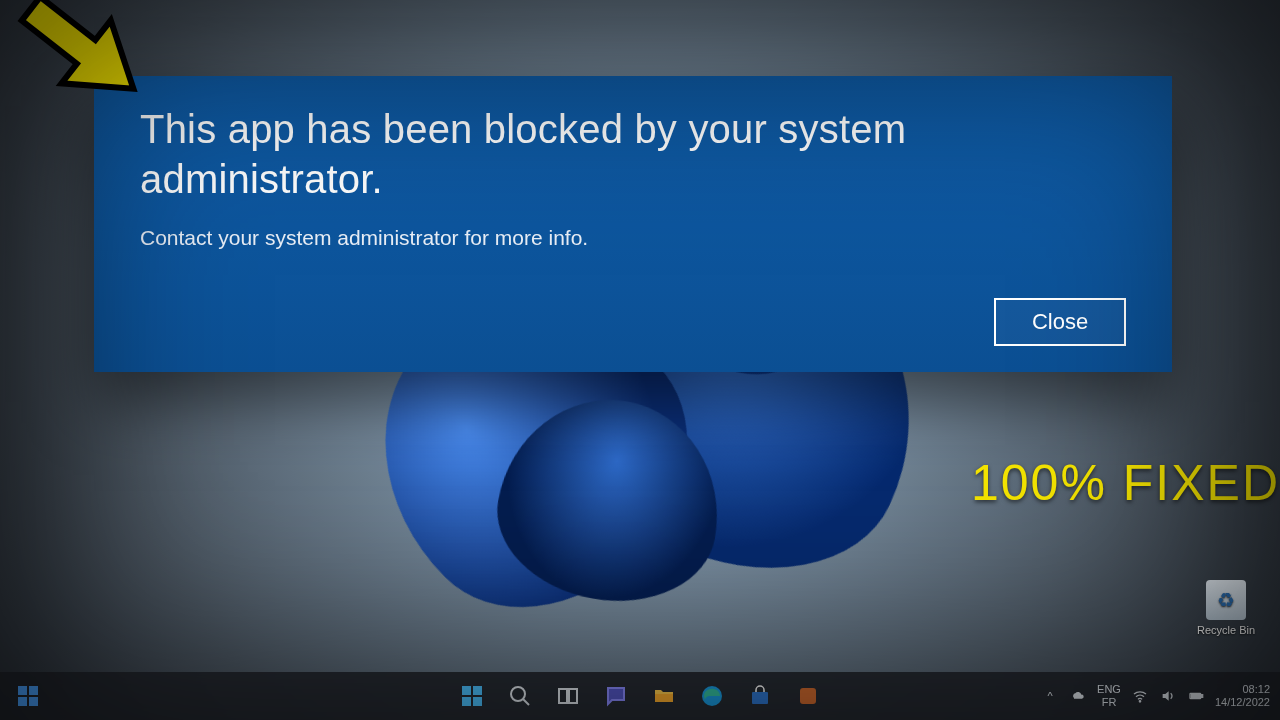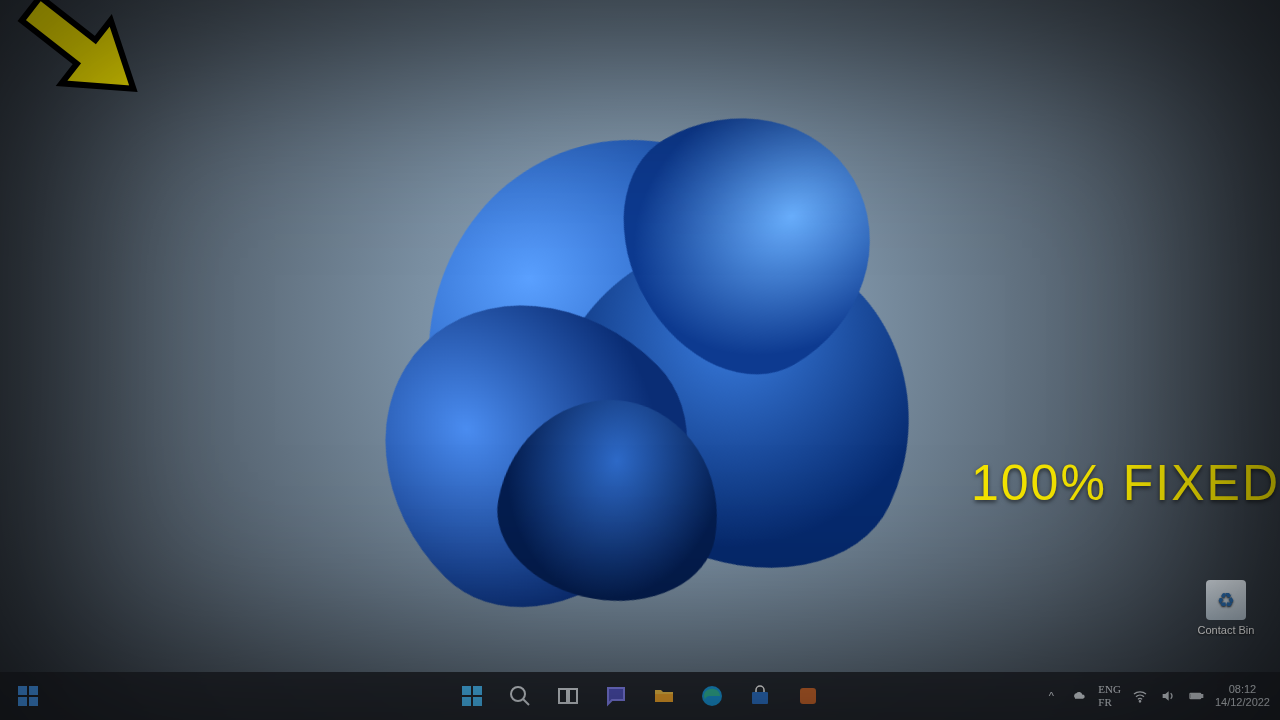--- a/index.html
+++ b/index.html
@@ -146,22 +146,22 @@
   }
   .tb-icon svg { width: 24px; height: 24px; }
 
   .tray {
     position: absolute; right: 10px; top: 0; bottom: 0;
     display: flex; align-items: center; gap: 10px;
     color: #dfe5eb; font-size: 11px;
   }
   .tray .mini { width:18px; display:flex; align-items:center; justify-content:center; }
   .tray .mini svg { width:16px; height:16px; }
-  .tray .lang { text-align:left; line-height:1.15;font-family:Liberation Serif, serif; }
-  .tray .clock { text-align:center; line-height:1.15; }
+  .tray .lang { text-align:center; line-height:1.15; }
+  .tray .clock { text-align:right; line-height:1.15; }
 
   
   .vignette {
     position:absolute; inset:0;
     box-shadow: inset 0 0 180px 60px rgba(0,0,0,0.55);
     pointer-events:none;
   }
 </style>
 </head>
 <body>
@@ -171,23 +171,30 @@
   <div class="bloom">
     <div class="petal p1"></div>
     <div class="petal p2"></div>
     <div class="petal p3"></div>
     <div class="petal p4"></div>
     <div class="petal p5"></div>
   </div>
 
   <div class="desktop-icon">
     <div class="glyph">♻</div>
-    <div>Contact Bin</div>
+    <div>Recycle Bin</div>
   </div>
 
+  <div class="dialog">
+    <div class="title">This app has been blocked by your system administrator.</div>
+    <div class="subtitle">Contact your system administrator for more info.</div>
+    <div class="btn-row">
+      <div class="close-btn">Close</div>
+    </div>
+  </div>
 
   <svg class="arrow" viewBox="0 0 200 120">
     <g transform="rotate(38 100 60)">
       <polygon points="150,60 90,20 90,45 20,45 20,75 90,75 90,100" fill="#f4e400" stroke="#000" stroke-width="6"></polygon>
     </g>
   </svg>
 
   <div class="caption">100% FIXED</div>
 
   <div class="taskbar">

